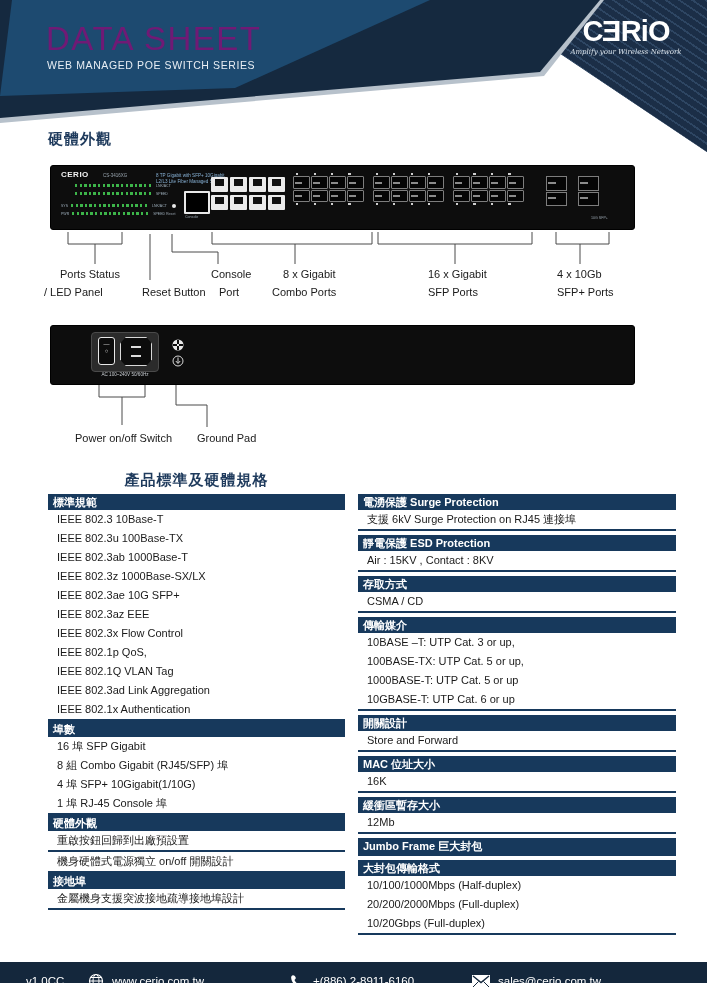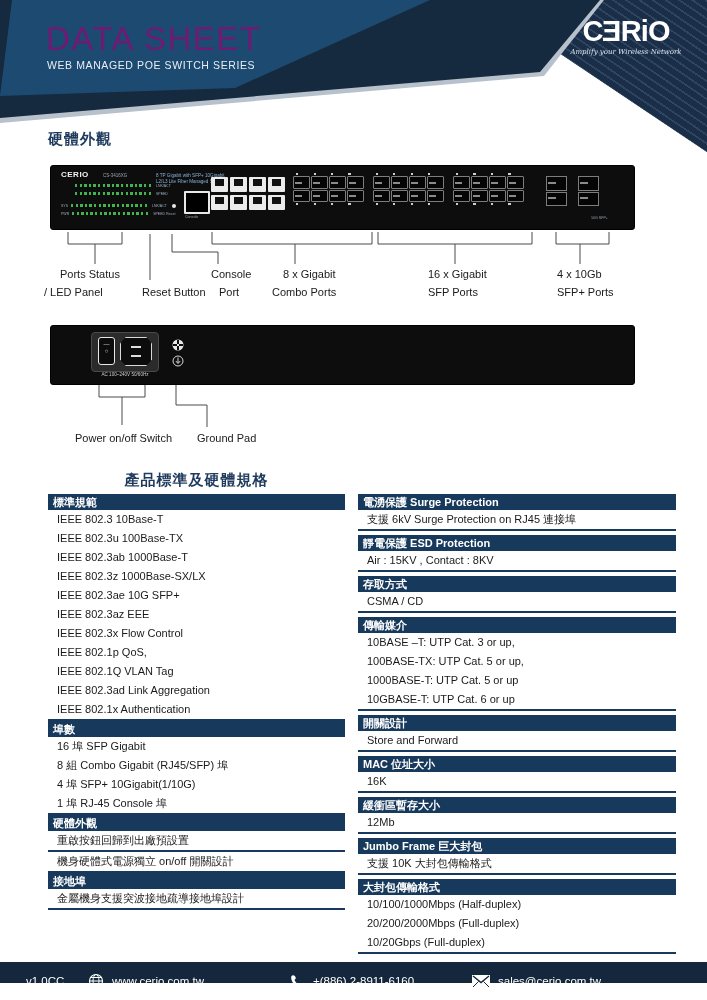--- a/index.html
+++ b/index.html
@@ -309,21 +309,20 @@
     <div class="sec">
       <div class="sec-h">MAC 位址大小</div>
       <div class="sec-i">16K</div>
     </div>
     <div class="sec">
       <div class="sec-h">緩衝區暫存大小</div>
       <div class="sec-i">12Mb</div>
     </div>
     <div class="sec">
       <div class="sec-h">Jumbo Frame 巨大封包</div>
-      <div class="sec-i">支援 10K 大封包傳輸格式</div>
     </div>
     <div class="sec">
       <div class="sec-h">大封包傳輸格式</div>
       <div class="sec-i">10/100/1000Mbps (Half-duplex)</div>
       <div class="sec-i">20/200/2000Mbps  (Full-duplex)</div>
       <div class="sec-i">10/20Gbps (Full-duplex)</div>
     </div>
   </div>
 
   <div class="abs footer">

